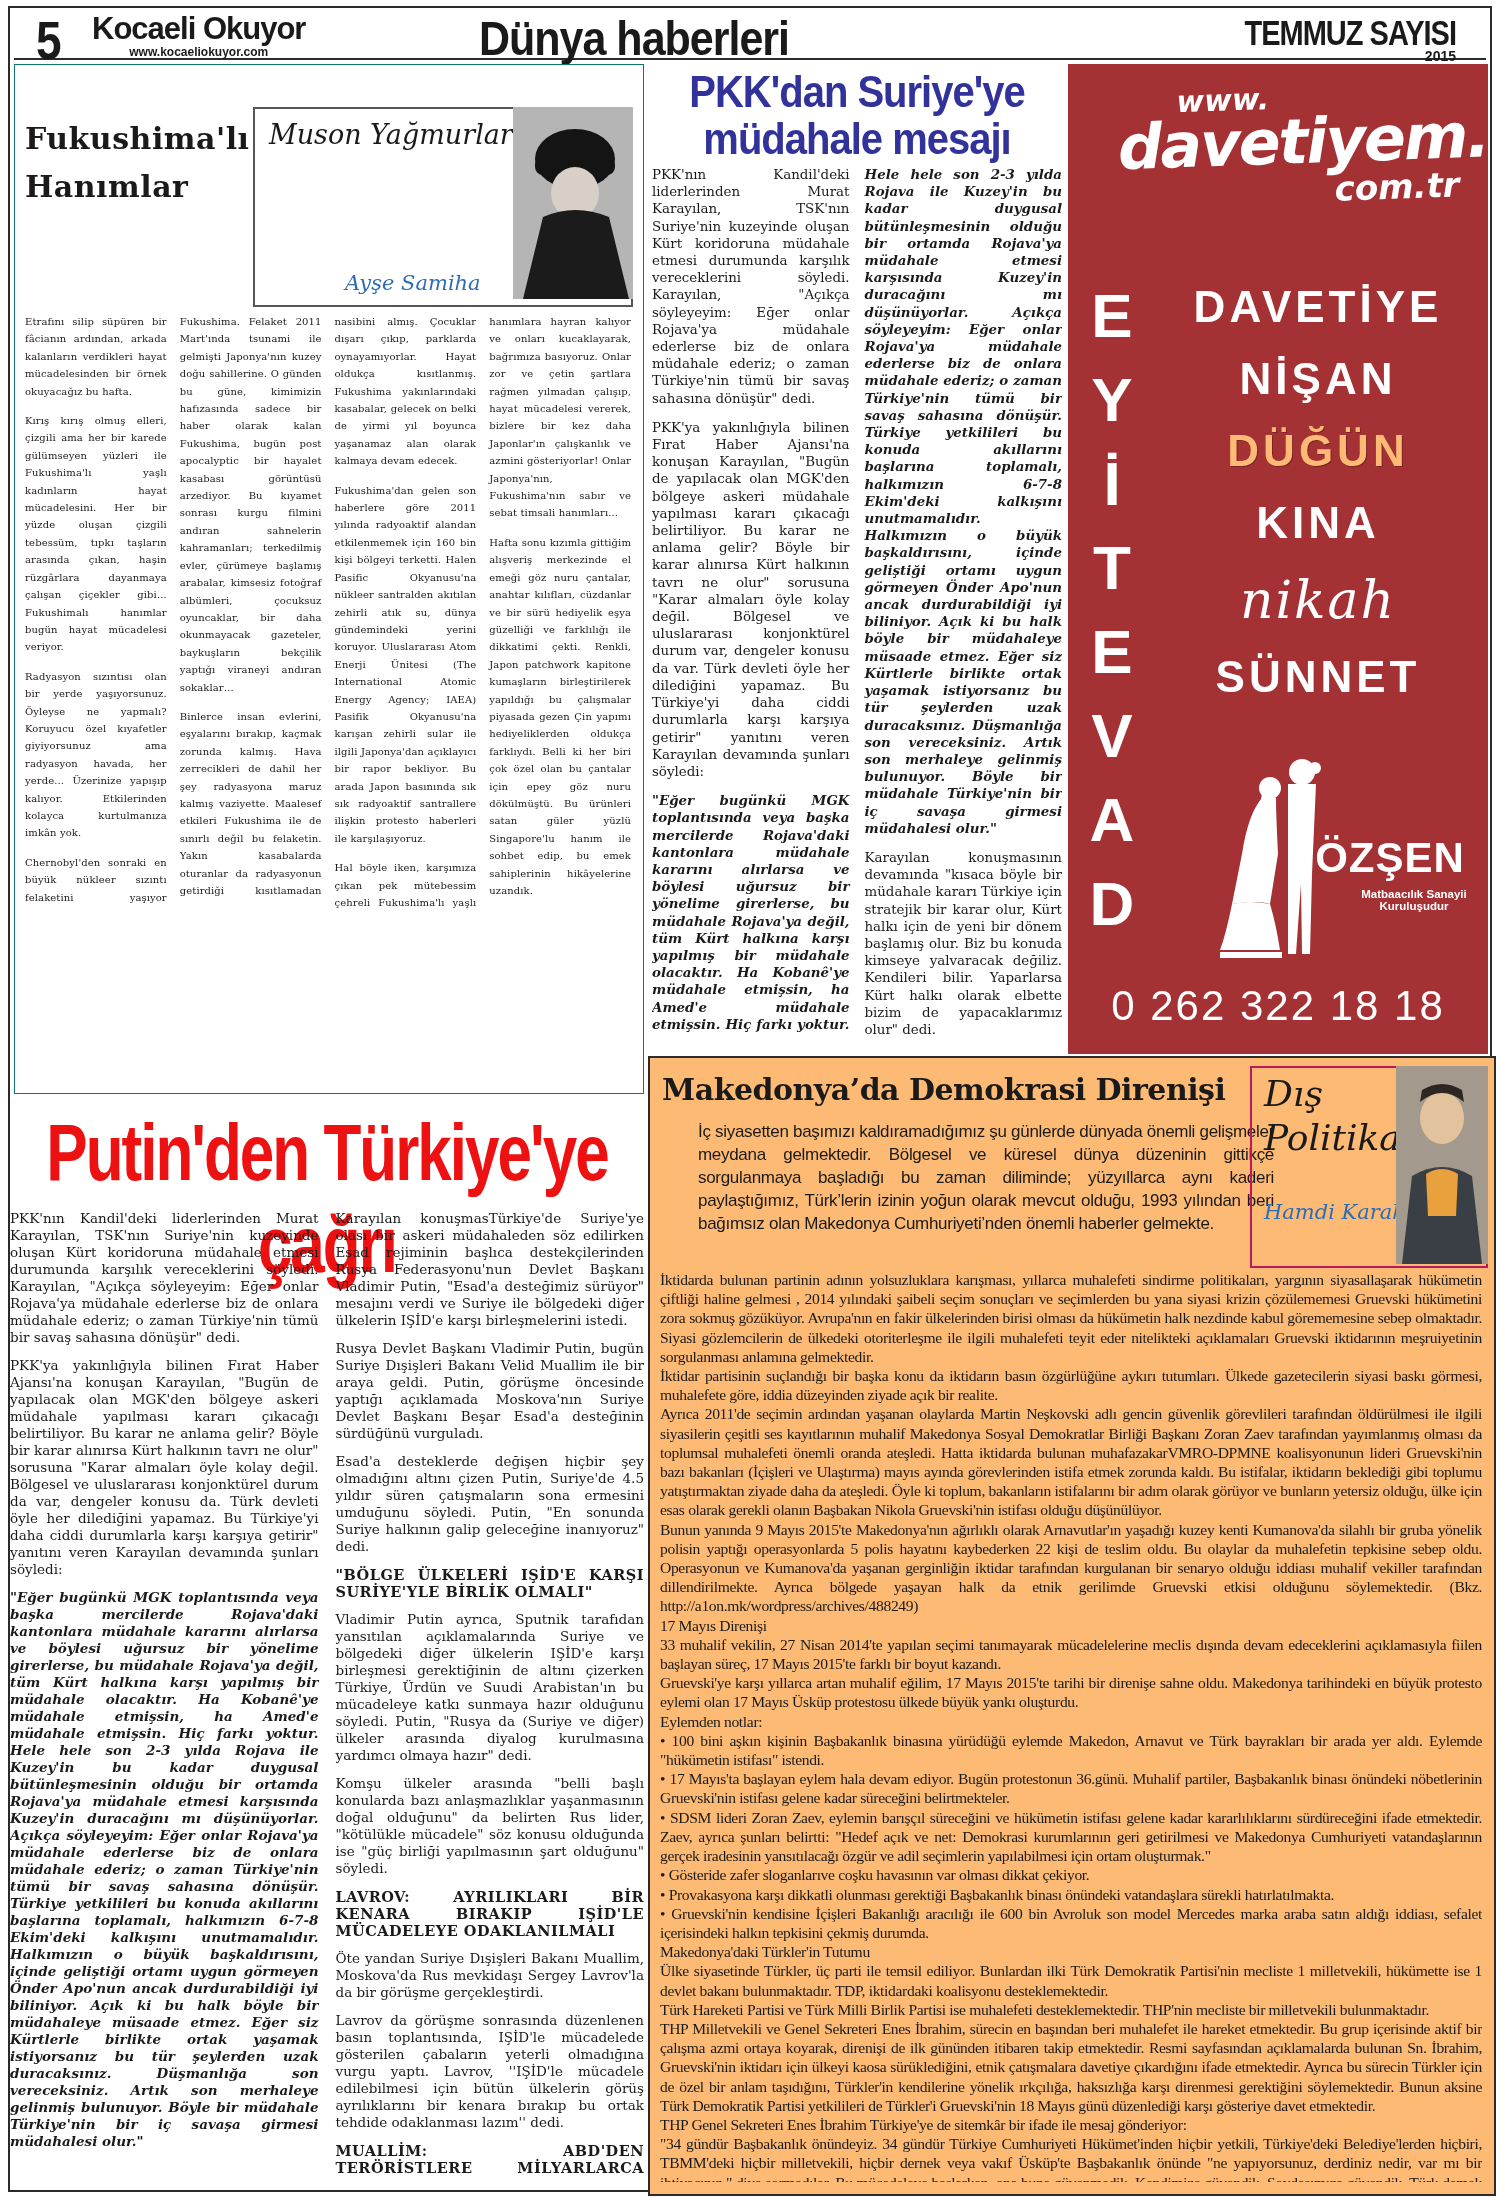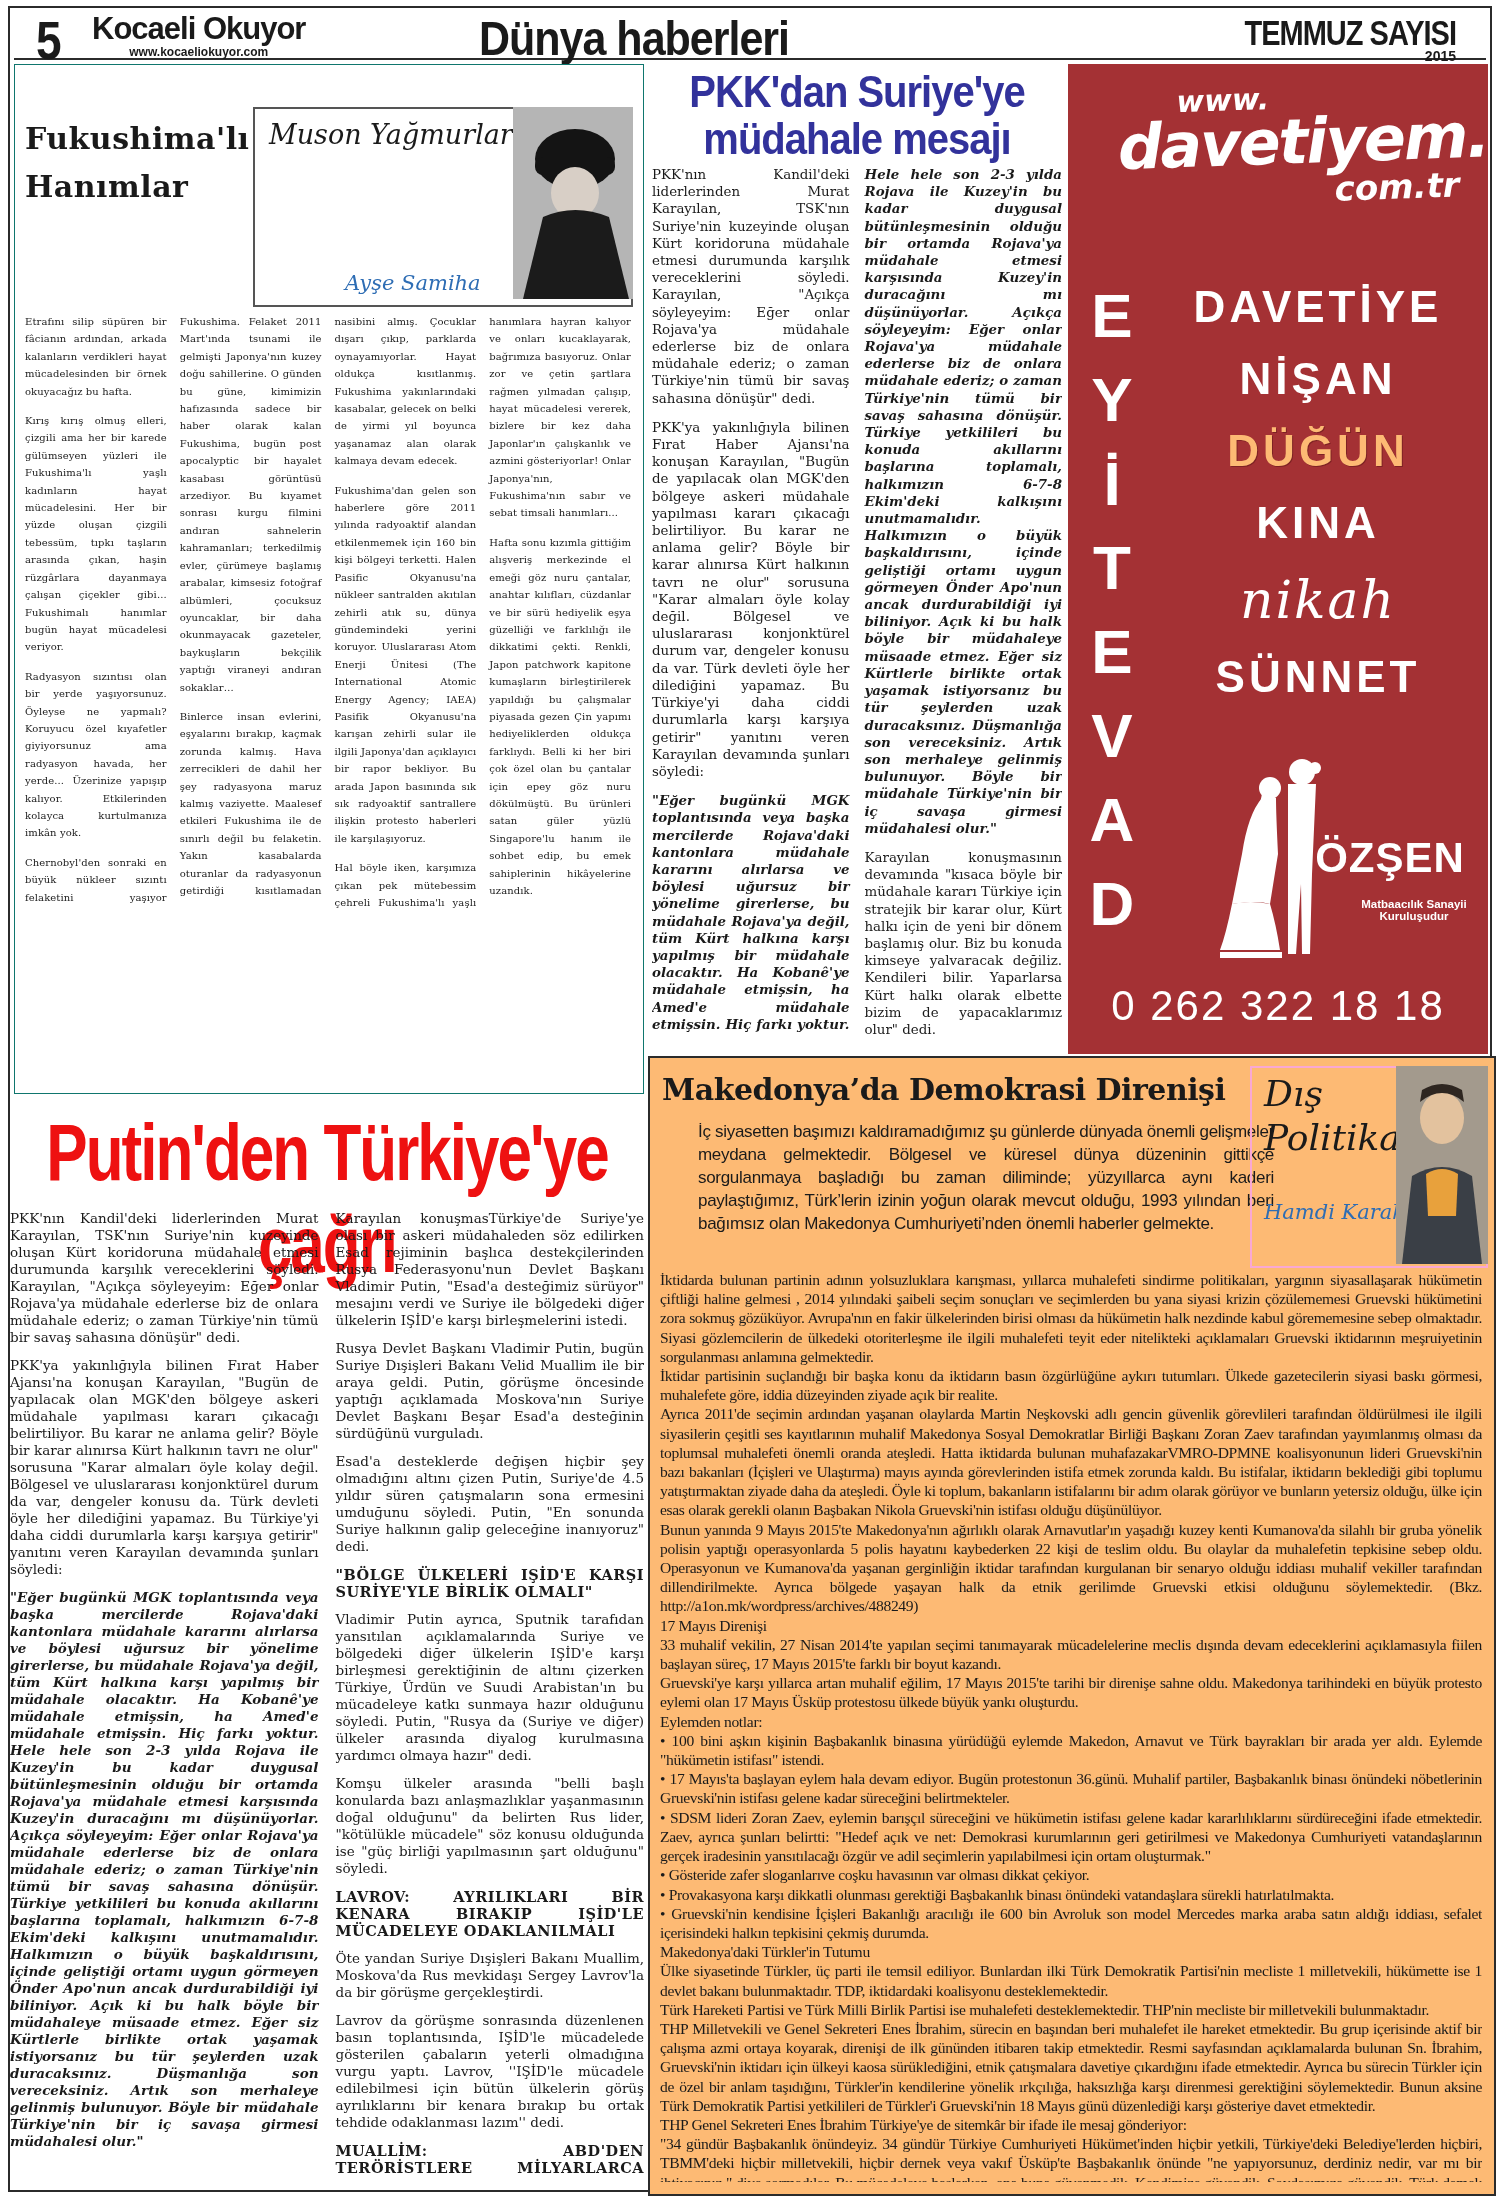--- a/index.html
+++ b/index.html
@@ -43,36 +43,36 @@
   #ad-logo .l3{font:bold italic 34px "DejaVu Sans",sans-serif;text-align:right;margin-right:20px;margin-top:-8px;}
   #ad-vertical{left:8px;top:210px;width:72px;display:flex;flex-direction:column;align-items:center;}
   #ad-vertical div{font:bold 62px "Liberation Sans",sans-serif;line-height:84px;}
   #ad-products{left:90px;top:196px;width:320px;text-align:center;}
   .prod{font:bold 44px "Liberation Sans",sans-serif;letter-spacing:4px;margin-top:22px;}
   .prod.dark{color:#fdba74;text-shadow:1px 1px 0 #7e2224;}
   .prod.script{font:italic 52px "DejaVu Serif",serif;letter-spacing:2px;text-transform:none;}
   #ad-couple{left:150px;top:690px;}
   #ozsen{left:232px;top:770px;width:180px;text-align:center;}
   #ozsen-name{font:bold 42px "Liberation Sans",sans-serif;letter-spacing:1px;}
-  #ozsen-sub{font:bold 11.5px "Liberation Sans",sans-serif;margin-top:16px;padding-left:48px;}
+  #ozsen-sub{font:bold 11.5px "Liberation Sans",sans-serif;margin-top:6px;padding-left:48px;}
   #ad-phone{left:0;top:918px;width:100%;text-align:center;font:42px "Liberation Sans",sans-serif;letter-spacing:2px;}
   
   #putin{left:8px;top:1098px;width:638px;height:1094px;}
   #putin-title{left:0;top:8px;width:100%;text-align:center;font:bold 62px "Liberation Sans",sans-serif;
       color:#ee1111;letter-spacing:-2px;transform:scaleY(1.3);transform-origin:top;}
   #putin-body{left:2px;top:112px;width:634px;height:980px;column-count:2;column-gap:17px;overflow:hidden;}
   #putin-body p{margin:0 0 11px 0;font-size:13.5px;line-height:17px;text-align:justify;}
   #putin-body p.blk-quote{font-weight:bold;font-style:italic;}
   #putin-body p.blk-subhead{font-weight:bold;font-size:14.5px;letter-spacing:.5px;}
   
   #mak{left:648px;top:1056px;width:844px;height:1136px;border:2px solid #2b2b2b;background:#fdba74;}
   #mak-title{left:12px;top:14px;font:bold 30px "DejaVu Serif",serif;letter-spacing:-.5px;}
   #mak-intro{left:12px;top:62px;width:576px;font-family:Liberation Sans, sans-serif;font-size:17px;line-height:23px;
       text-align:justify;letter-spacing:-.3px;margin-left:36px;}
-  #dis{left:600px;top:8px;width:234px;height:198px;border:2px solid #f9a8d4;}
+  #dis{left:600px;top:8px;width:234px;height:198px;border:2px solid #be185d;}
   #dis-title{left:12px;top:4px;font:italic 36px "DejaVu Serif",serif;line-height:44px;}
   #hamdi{left:12px;bottom:42px;font:italic 21px "DejaVu Serif",serif;color:#2e6db4;}
   #hamdi-photo{right:-2px;top:-2px;width:92px;height:198px;background:linear-gradient(160deg,#b9b3a8,#8d867c 55%,#6f6a62);}
   #mak-body{left:10px;top:212px;width:822px;height:912px;overflow:hidden;}
   #mak-body p{margin:0;font-family:"Liberation Serif",serif;font-size:15.6px;line-height:19.2px;
       text-align:justify;letter-spacing:-.35px;}
 </style>
 </head>
 <body>
 

